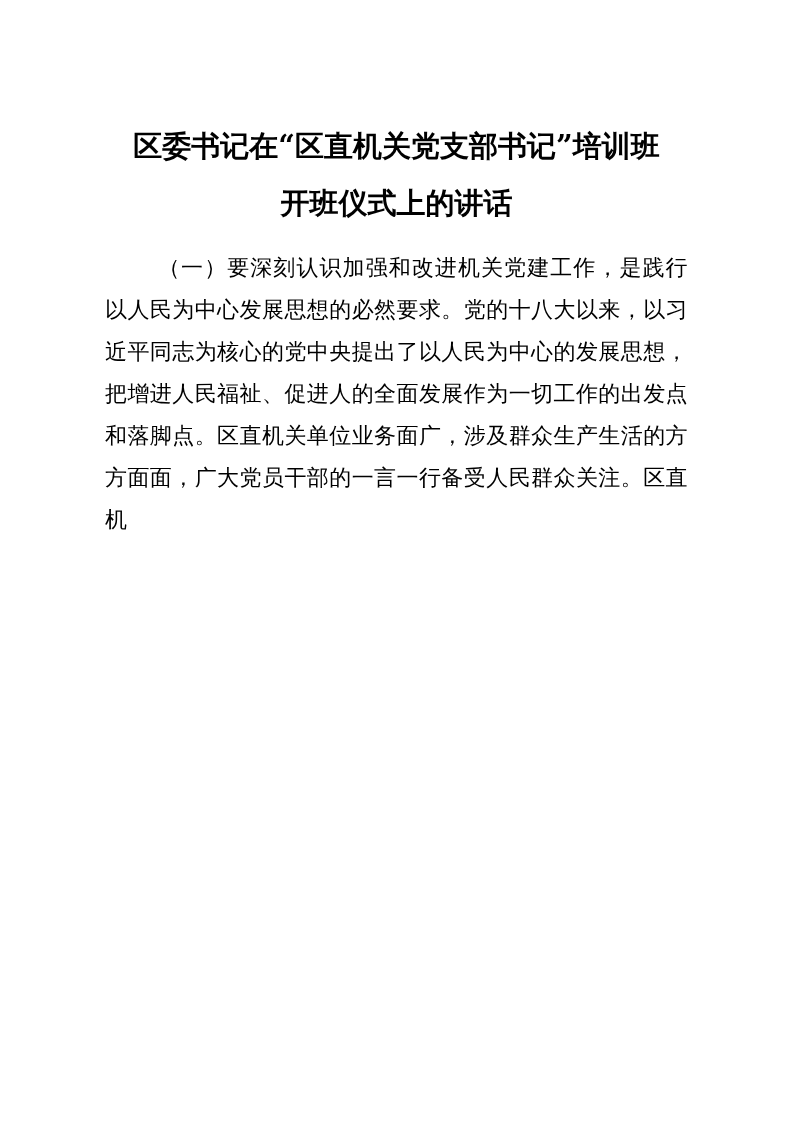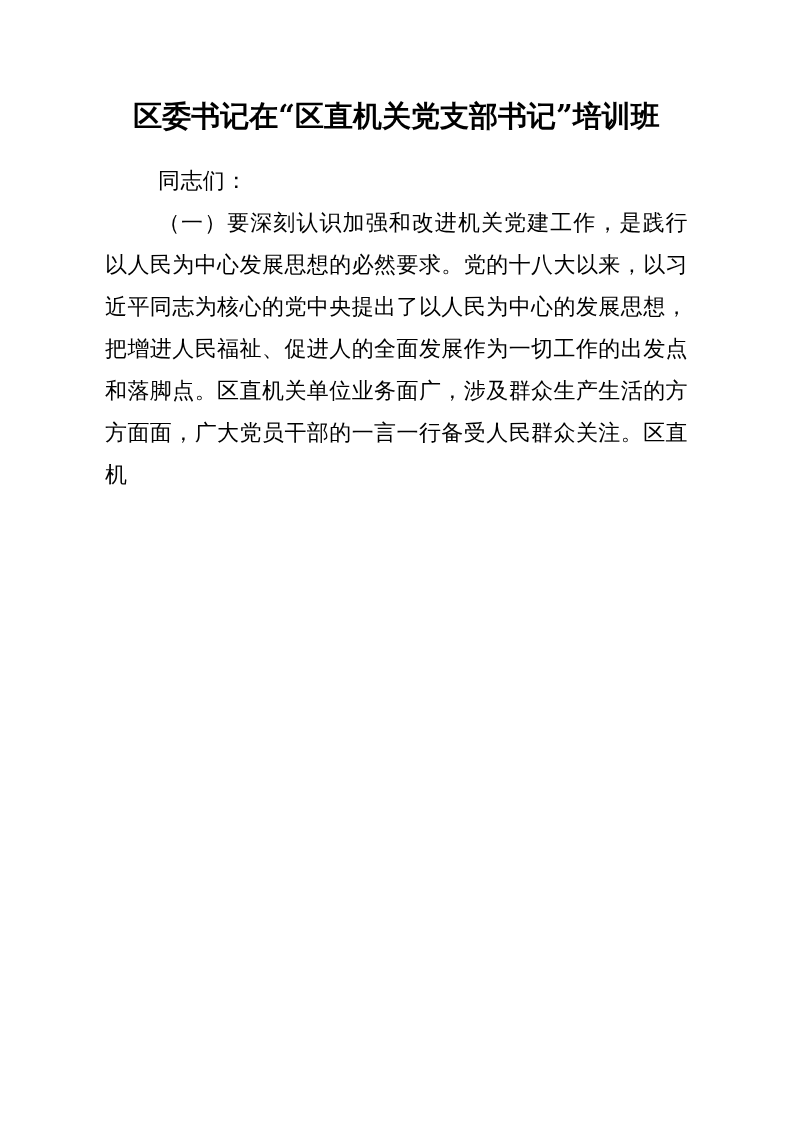--- a/index.html
+++ b/index.html
@@ -12,21 +12,21 @@
     width: 793px;
     height: 1122px;
     overflow: hidden;
     font-family: "DejaVu Serif", "Liberation Serif", serif;
     color: #000000;
   }
   .page {
     width: 793px;
     height: 1122px;
     background: #ffffff;
-    padding: 88px 105px 0 105px;
+    padding: 118px 105px 0 105px;
   }
   .doc-title {
     margin: 0;
     font-size: 29px;
     font-weight: 700;
     line-height: 57px;
     text-align: center;
     color: #000000;
     font-family: "DejaVu Serif", "Liberation Serif", serif;
   }
@@ -46,18 +46,18 @@
     padding: 0;
     text-indent: 53px;
   }
 </style>
 </head>
 <body>
 
 <div class="page">
   <h1 class="doc-title">
     <span class="title-line">区委书记在“区直机关党支部书记”培训班</span>
+    <span class="title-line">开班仪式上的讲话</span>
   </h1>
   <div class="doc-body">
-    <p>同志们：</p>
     <p>（一）要深刻认识加强和改进机关党建工作，是践行以人民为中心发展思想的必然要求。党的十八大以来，以习近平同志为核心的党中央提出了以人民为中心的发展思想，把增进人民福祉、促进人的全面发展作为一切工作的出发点和落脚点。区直机关单位业务面广，涉及群众生产生活的方方面面，广大党员干部的一言一行备受人民群众关注。区直机</p>
   </div>
 </div>
 
 </body></html>

